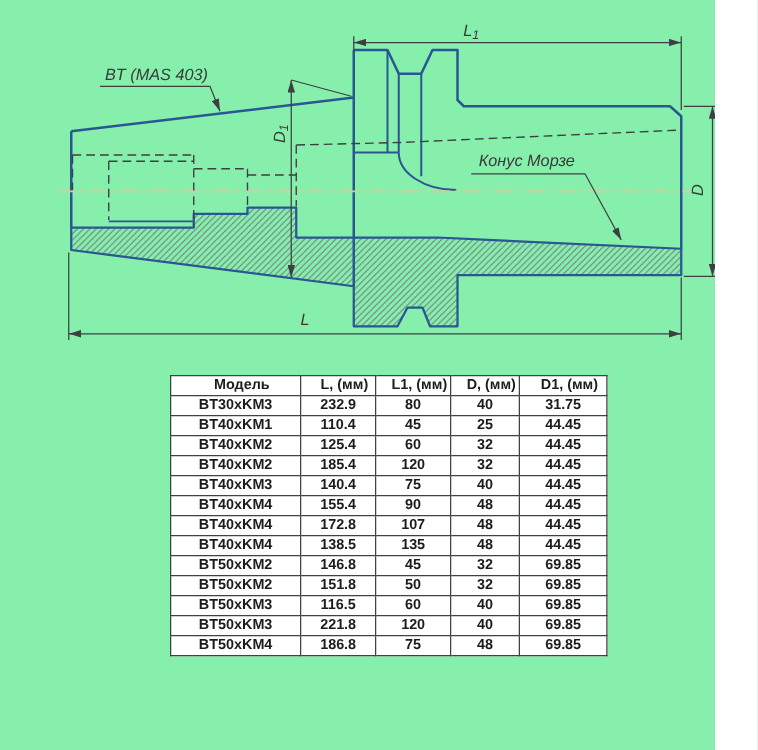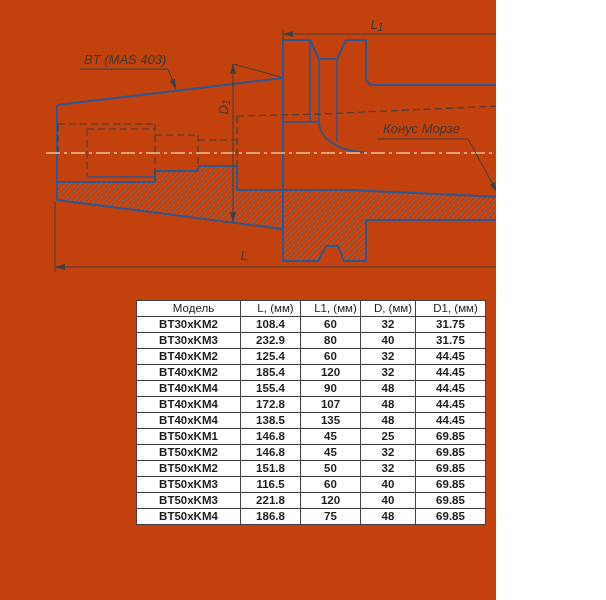--- a/index.html
+++ b/index.html
@@ -4,36 +4,36 @@
 <style>
   :root{
     --blue:#2a5694;
     --dark:#3d3f42;
     --center:#eec193;
     --text:#3a3a3a;
     --tableborder:#3f4145;
   }
   html,body{margin:0;padding:0;background:#ffffff;}
   .canvas{
-    position:relative;width:496px;height:600px;background:#c2410c;overflow:hidden;
+    position:relative;width:572px;height:600px;background:#86efac;overflow:hidden;
     font-family:"Liberation Sans",sans-serif;
   }
   .drawing{position:absolute;left:0;top:0;}
   .dimtext{font-family:"Liberation Sans",sans-serif;font-style:italic;font-size:13px;fill:var(--text);}
   .dimsub{font-size:10px;}
   .table-wrap{position:absolute;left:136px;top:300px;}
   table.spec{border-collapse:collapse;background:#fff;}
   table.spec th, table.spec td{
     border:1.5px solid var(--tableborder);
     text-align:center;vertical-align:middle;
     font-size:11.5px;color:#1c1c1c;
     height:15px;line-height:15px;padding:0 2px;
     font-family:"Liberation Sans",sans-serif;
   }
-  table.spec th{font-weight:normal;padding-left:12px;}
+  table.spec th{font-weight:bold;padding-left:12px;}
   table.spec td{font-weight:bold;}
   .c0{width:104px;} .c1{width:60px;} .c2{width:60px;} .c3{width:55px;} .c4{width:70px;}
 </style>
 </head>
 <body>
 
 <div class="canvas">
 
   <svg class="drawing" width="606" height="298" viewBox="0 0 606 298">
     <defs>
@@ -102,48 +102,55 @@
         <tr>
           <th>Модель</th>
           <th>L, (мм)</th>
           <th>L1, (мм)</th>
           <th>D, (мм)</th>
           <th>D1, (мм)</th>
         </tr>
       </thead>
       <tbody>
           <tr>
-            <td>BT30xKM2</td>
-            <td>108.4</td>
-            <td>60</td>
-            <td>32</td>
-            <td>31.75</td>
-          </tr>
-          <tr>
             <td>BT30xKM3</td>
             <td>232.9</td>
             <td>80</td>
             <td>40</td>
             <td>31.75</td>
           </tr>
           <tr>
+            <td>BT40xKM1</td>
+            <td>110.4</td>
+            <td>45</td>
+            <td>25</td>
+            <td>44.45</td>
+          </tr>
+          <tr>
             <td>BT40xKM2</td>
             <td>125.4</td>
             <td>60</td>
             <td>32</td>
             <td>44.45</td>
           </tr>
           <tr>
             <td>BT40xKM2</td>
             <td>185.4</td>
             <td>120</td>
             <td>32</td>
             <td>44.45</td>
           </tr>
           <tr>
+            <td>BT40xKM3</td>
+            <td>140.4</td>
+            <td>75</td>
+            <td>40</td>
+            <td>44.45</td>
+          </tr>
+          <tr>
             <td>BT40xKM4</td>
             <td>155.4</td>
             <td>90</td>
             <td>48</td>
             <td>44.45</td>
           </tr>
           <tr>
             <td>BT40xKM4</td>
             <td>172.8</td>
             <td>107</td>
@@ -151,27 +158,20 @@
             <td>44.45</td>
           </tr>
           <tr>
             <td>BT40xKM4</td>
             <td>138.5</td>
             <td>135</td>
             <td>48</td>
             <td>44.45</td>
           </tr>
           <tr>
-            <td>BT50xKM1</td>
-            <td>146.8</td>
-            <td>45</td>
-            <td>25</td>
-            <td>69.85</td>
-          </tr>
-          <tr>
             <td>BT50xKM2</td>
             <td>146.8</td>
             <td>45</td>
             <td>32</td>
             <td>69.85</td>
           </tr>
           <tr>
             <td>BT50xKM2</td>
             <td>151.8</td>
             <td>50</td>

